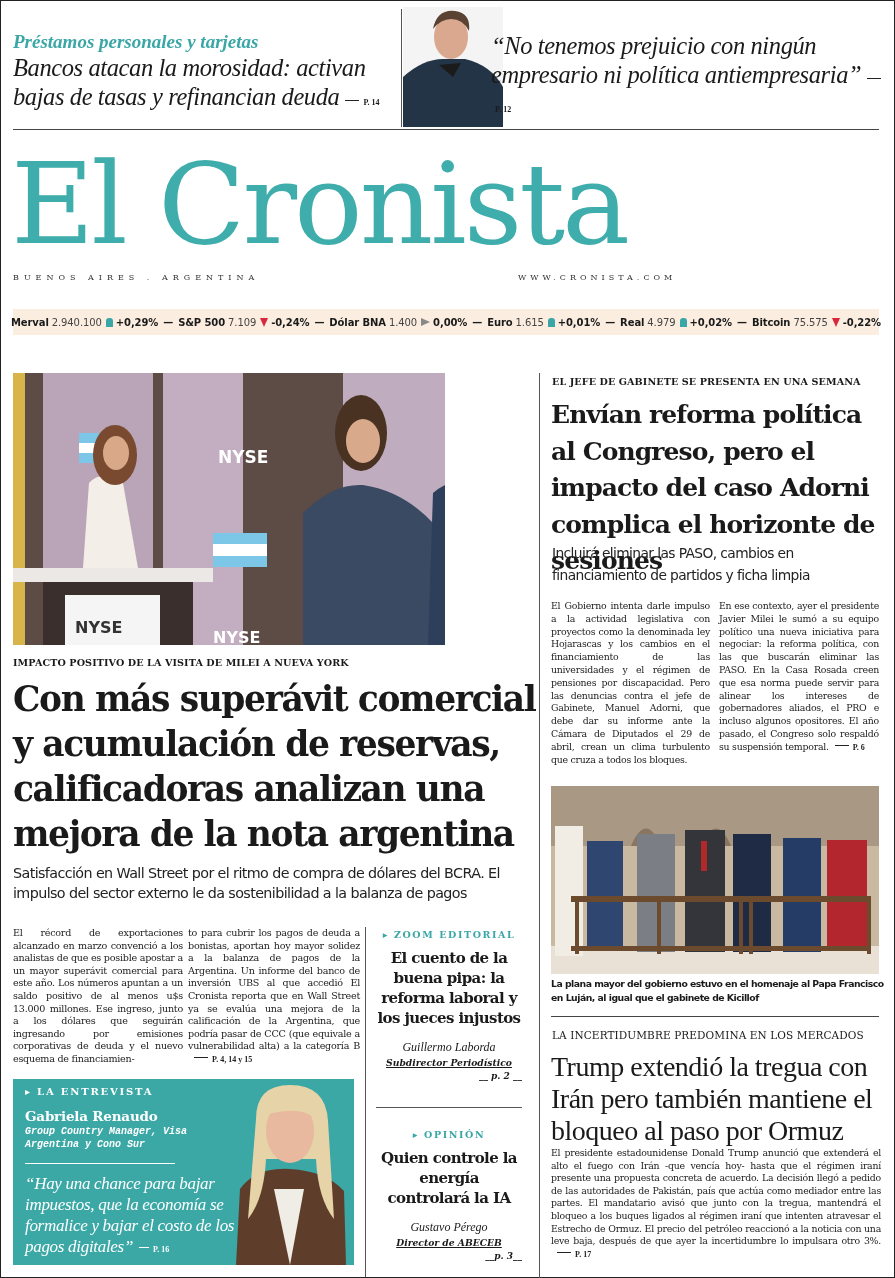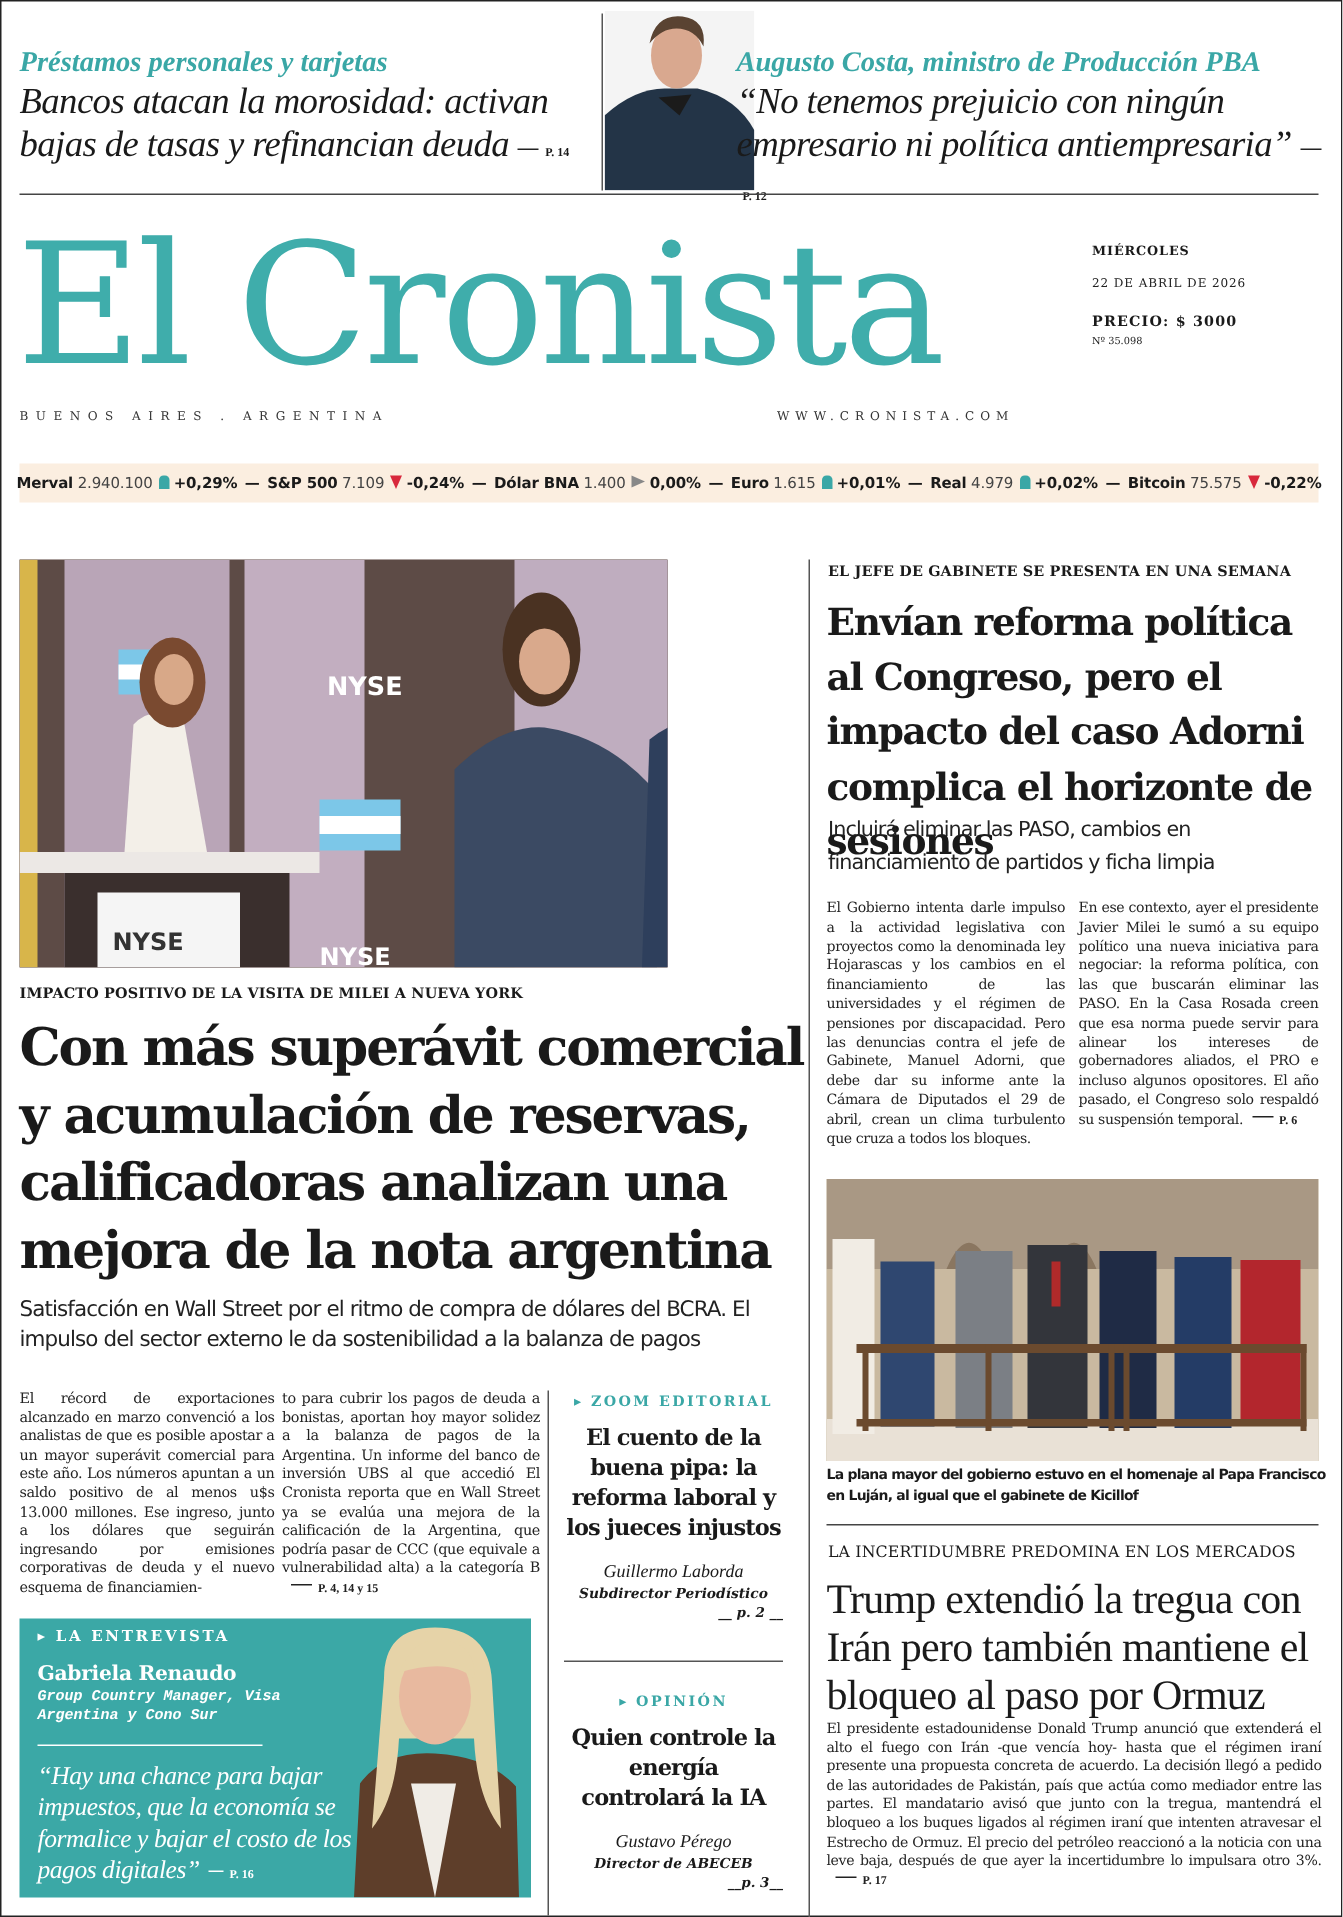--- a/index.html
+++ b/index.html
@@ -48,21 +48,21 @@
   .body-col { font-family: "DejaVu Serif", serif; font-size: 9.6px; line-height: 12.6px; text-align: justify; color: #222; letter-spacing: -0.25px; }
   .mc1 { position: absolute; left: 12px; top: 926px; width: 170px; }
   .mc2 { position: absolute; left: 187px; top: 926px; width: 172px; }
   .vsep-mid { position: absolute; left: 364px; top: 926px; height: 350px; border-left: 1px solid #555; }
 
   
   .ed-box { position: absolute; left: 375px; width: 146px; text-align: center; }
   .ed-tag { font-family: "DejaVu Serif", serif; font-size: 9.5px; font-weight: bold; color: #3aa7a6; letter-spacing: 1.6px; text-align: center; }
   .ed-title { font-family: "DejaVu Serif", serif; font-weight: bold; font-size: 15px; line-height: 20px; letter-spacing: -0.6px; margin-top: 8px; }
   .ed-auth { font-family: "Liberation Serif", serif; font-style: italic; font-size: 12px; margin-top: 12px; }
-  .ed-role { font-family: "DejaVu Serif", serif; font-style: italic; font-weight: bold; font-size: 9.2px; margin-top: 2px; }
+  .ed-role { font-family: "DejaVu Serif", serif; font-style: italic; font-weight: bold; font-size: 9.2px; margin-top: 2px; text-decoration: underline; }
   .ed-page { font-family: "DejaVu Serif", serif; font-style: italic; font-weight: bold; font-size: 9px; margin-top: 3px; text-align: right; }
   .ed-rule { position: absolute; left: 375px; top: 1106px; width: 146px; border-top: 1px solid #555; }
 
   
   .interview { position: absolute; left: 12px; top: 1078px; width: 341px; height: 186px; background: #3ba8a6; color: #fff; overflow: hidden; }
   .iv-tag { position: absolute; left: 12px; top: 7px; font-size: 10px; font-weight: bold; letter-spacing: 1.8px; }
   .iv-name { position: absolute; left: 12px; top: 29px; font-size: 13.5px; font-weight: bold; letter-spacing: -0.2px; }
   .iv-role { position: absolute; left: 12px; top: 47px; width: 200px; font-family: Liberation Mono, monospace; font-style: italic; font-weight: bold; font-size: 10px; line-height: 12.5px; }
   .iv-rule { position: absolute; left: 12px; top: 84px; width: 150px; border-top: 1.5px solid #fff; }
   .iv-quote { position: absolute; left: 12px; top: 94px; width: 232px; font-family: "Liberation Serif", serif; font-style: italic; font-size: 17px; line-height: 21px; letter-spacing: -0.3px; }
@@ -97,33 +97,26 @@
     <svg width="100" height="120" viewBox="0 0 100 120">
       <rect width="100" height="120" fill="#f4f4f4"></rect>
       <path d="M0 120 L0 70 Q20 52 40 52 L62 52 Q88 58 100 80 L100 120 Z" fill="#233447"></path>
       <path d="M36 58 L50 70 L58 56 Z" fill="#1b1b1b"></path>
       <ellipse cx="48" cy="30" rx="17" ry="22" fill="#d9a88f"></ellipse>
       <path d="M30 22 Q34 2 52 4 Q68 6 66 24 Q60 12 48 12 Q38 12 30 22 Z" fill="#5a4332"></path>
     </svg>
   </div>
 
   <div class="teaser-r">
-    <div class="kicker-it">Augusto Costa, ministro de Producción PBA</div>
     <div class="teaser-head"><span>“No tenemos prejuicio con ningún empresario ni política antiempresaria”</span><span class="dash"></span><span class="pref">P. 12</span></div>
   </div>
 
   <div class="top-rule"></div>
 
   <div class="logo">El Cronista</div>
-  <div class="mast-info">
-    <div class="mi-day">MIÉRCOLES</div>
-    <div class="mi-date">22 DE ABRIL DE 2026</div>
-    <div class="mi-price">PRECIO: $ 3000</div>
-    <div class="mi-num">Nº 35.098</div>
-  </div>
   <div class="mast-city">BUENOS AIRES . ARGENTINA</div>
   <div class="mast-url">WWW.CRONISTA.COM</div>
 
   <div class="ticker">
     <span><span class="nm">Merval</span><span class="val">2.940.100</span><span class="ic-up"></span><span class="chg">+0,29%</span></span>
     <span class="sep">—</span>
     <span><span class="nm">S&amp;P 500</span><span class="val">7.109</span><span class="ic-down"></span><span class="chg">-0,24%</span></span>
     <span class="sep">—</span>
     <span><span class="nm">Dólar BNA</span><span class="val">1.400</span><span class="ic-flat"></span><span class="chg">0,00%</span></span>
     <span class="sep">—</span>

